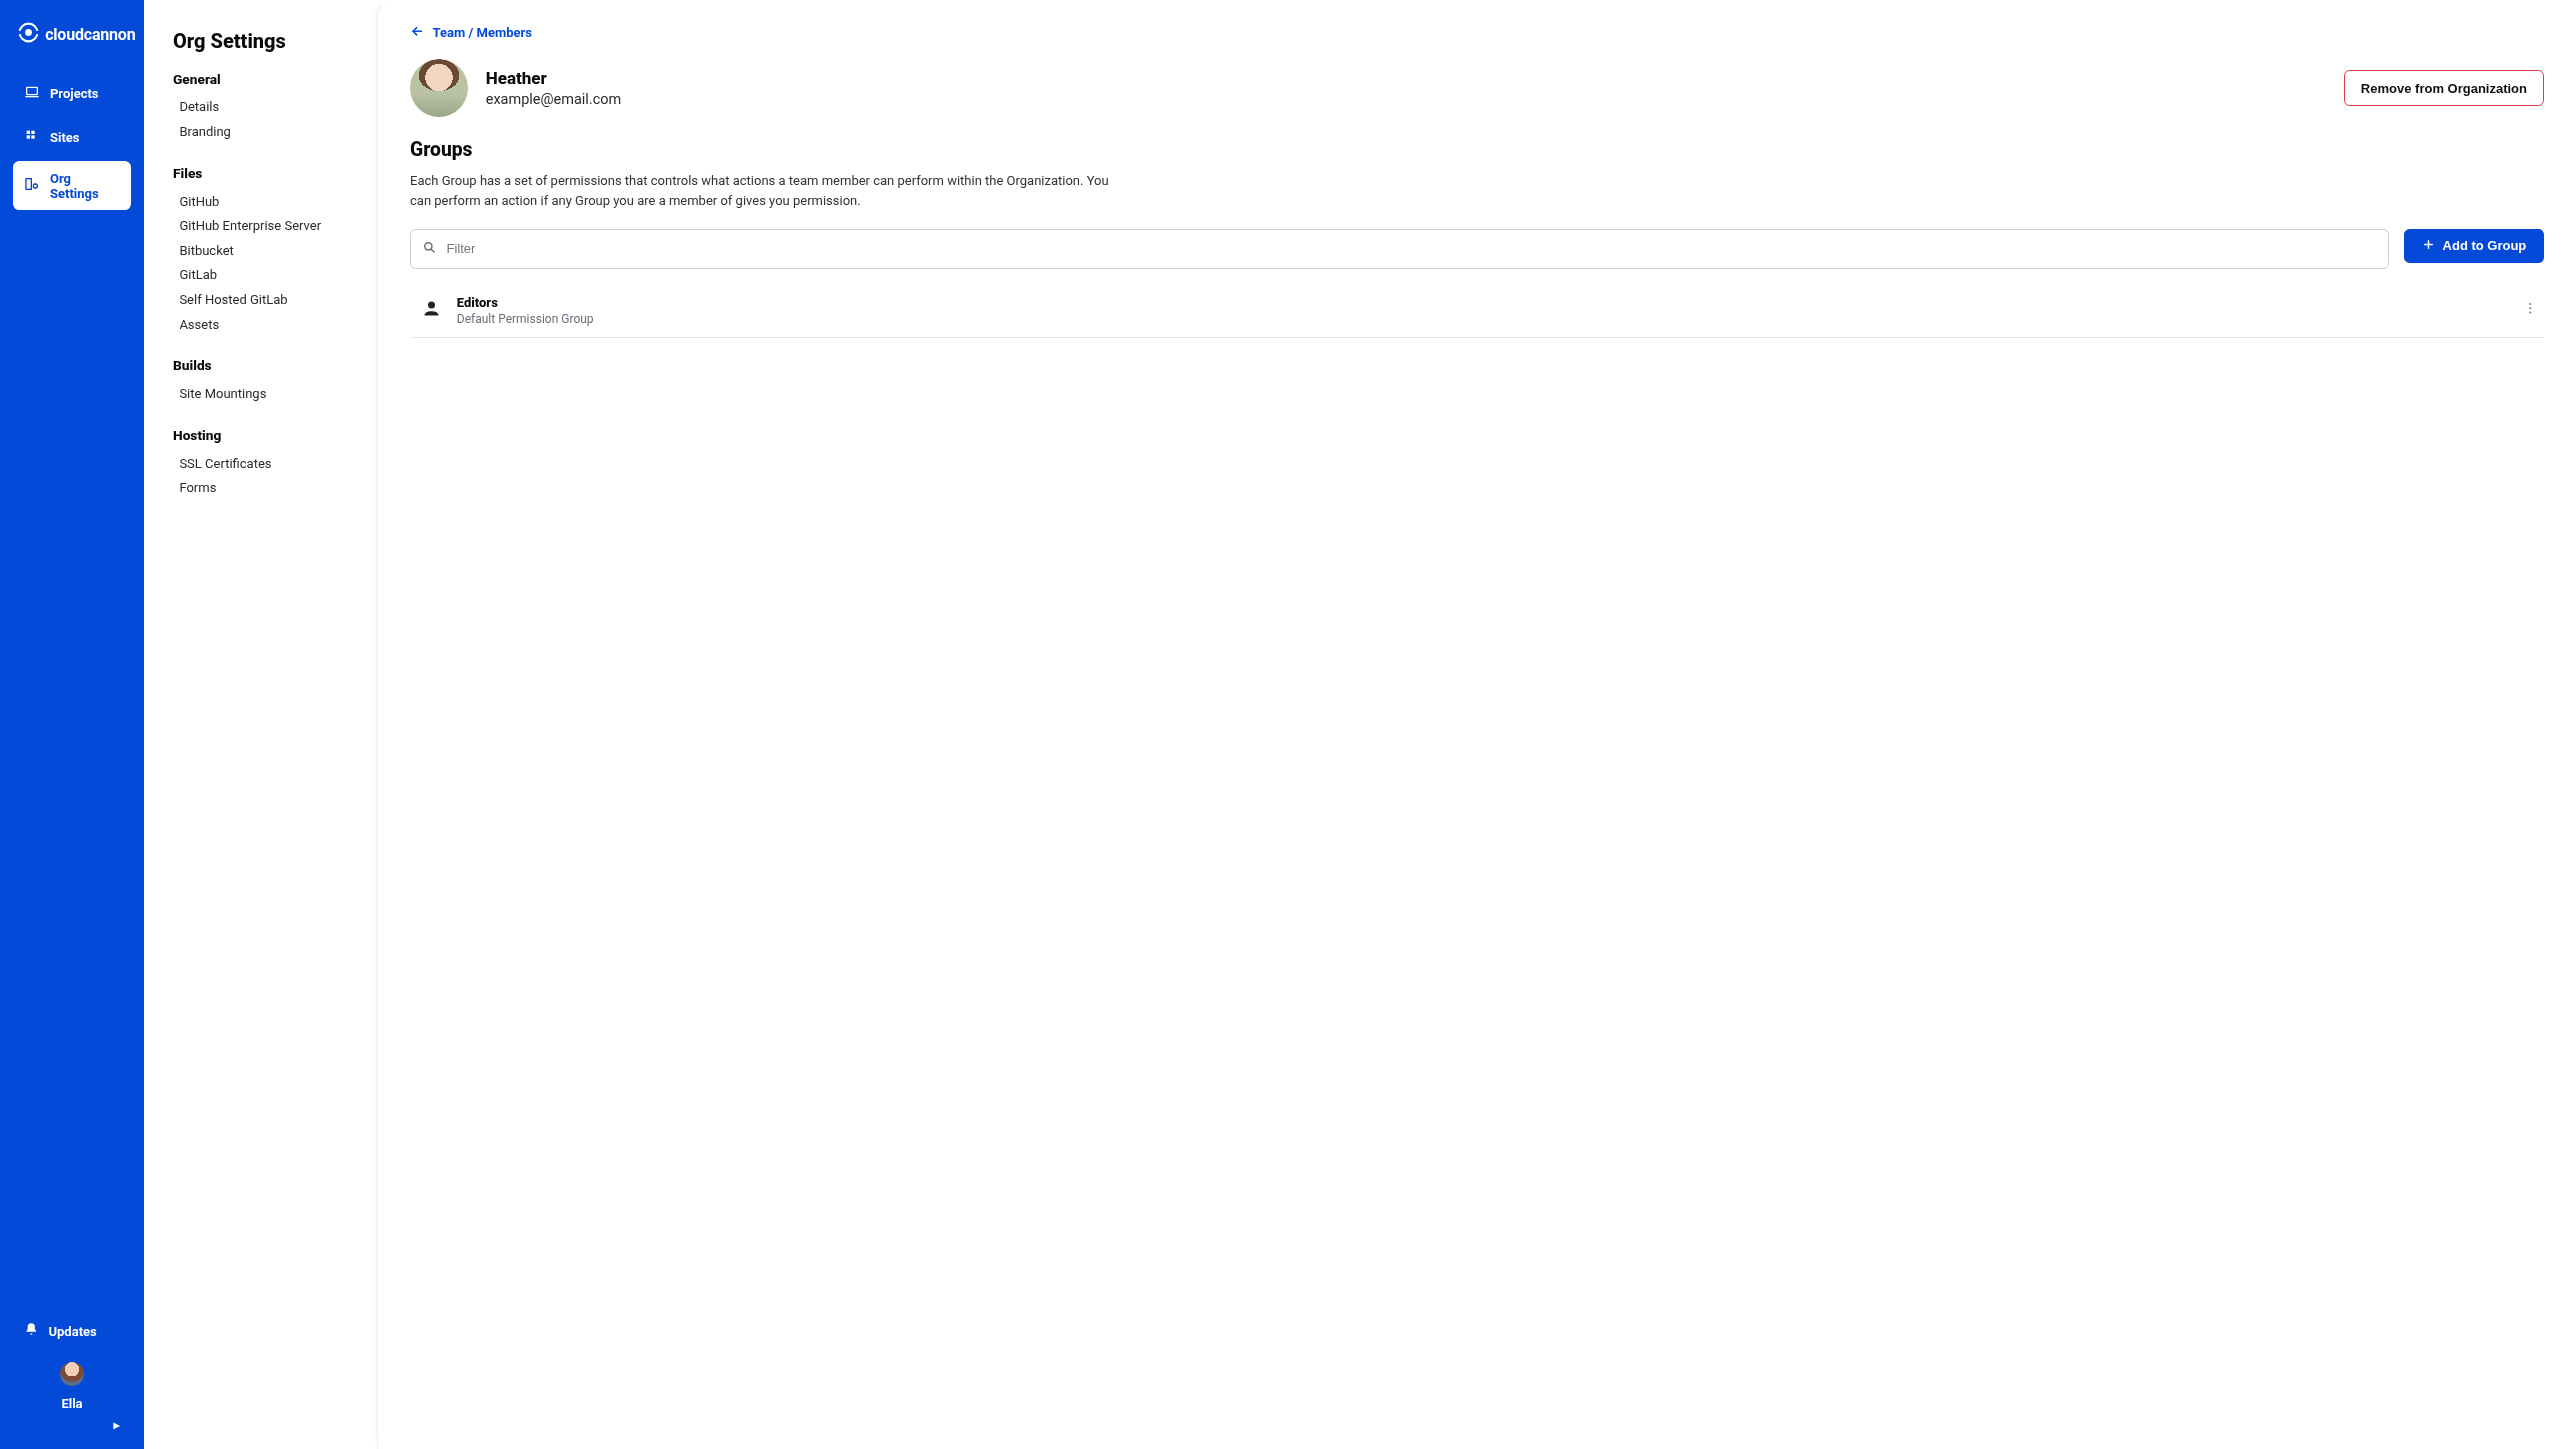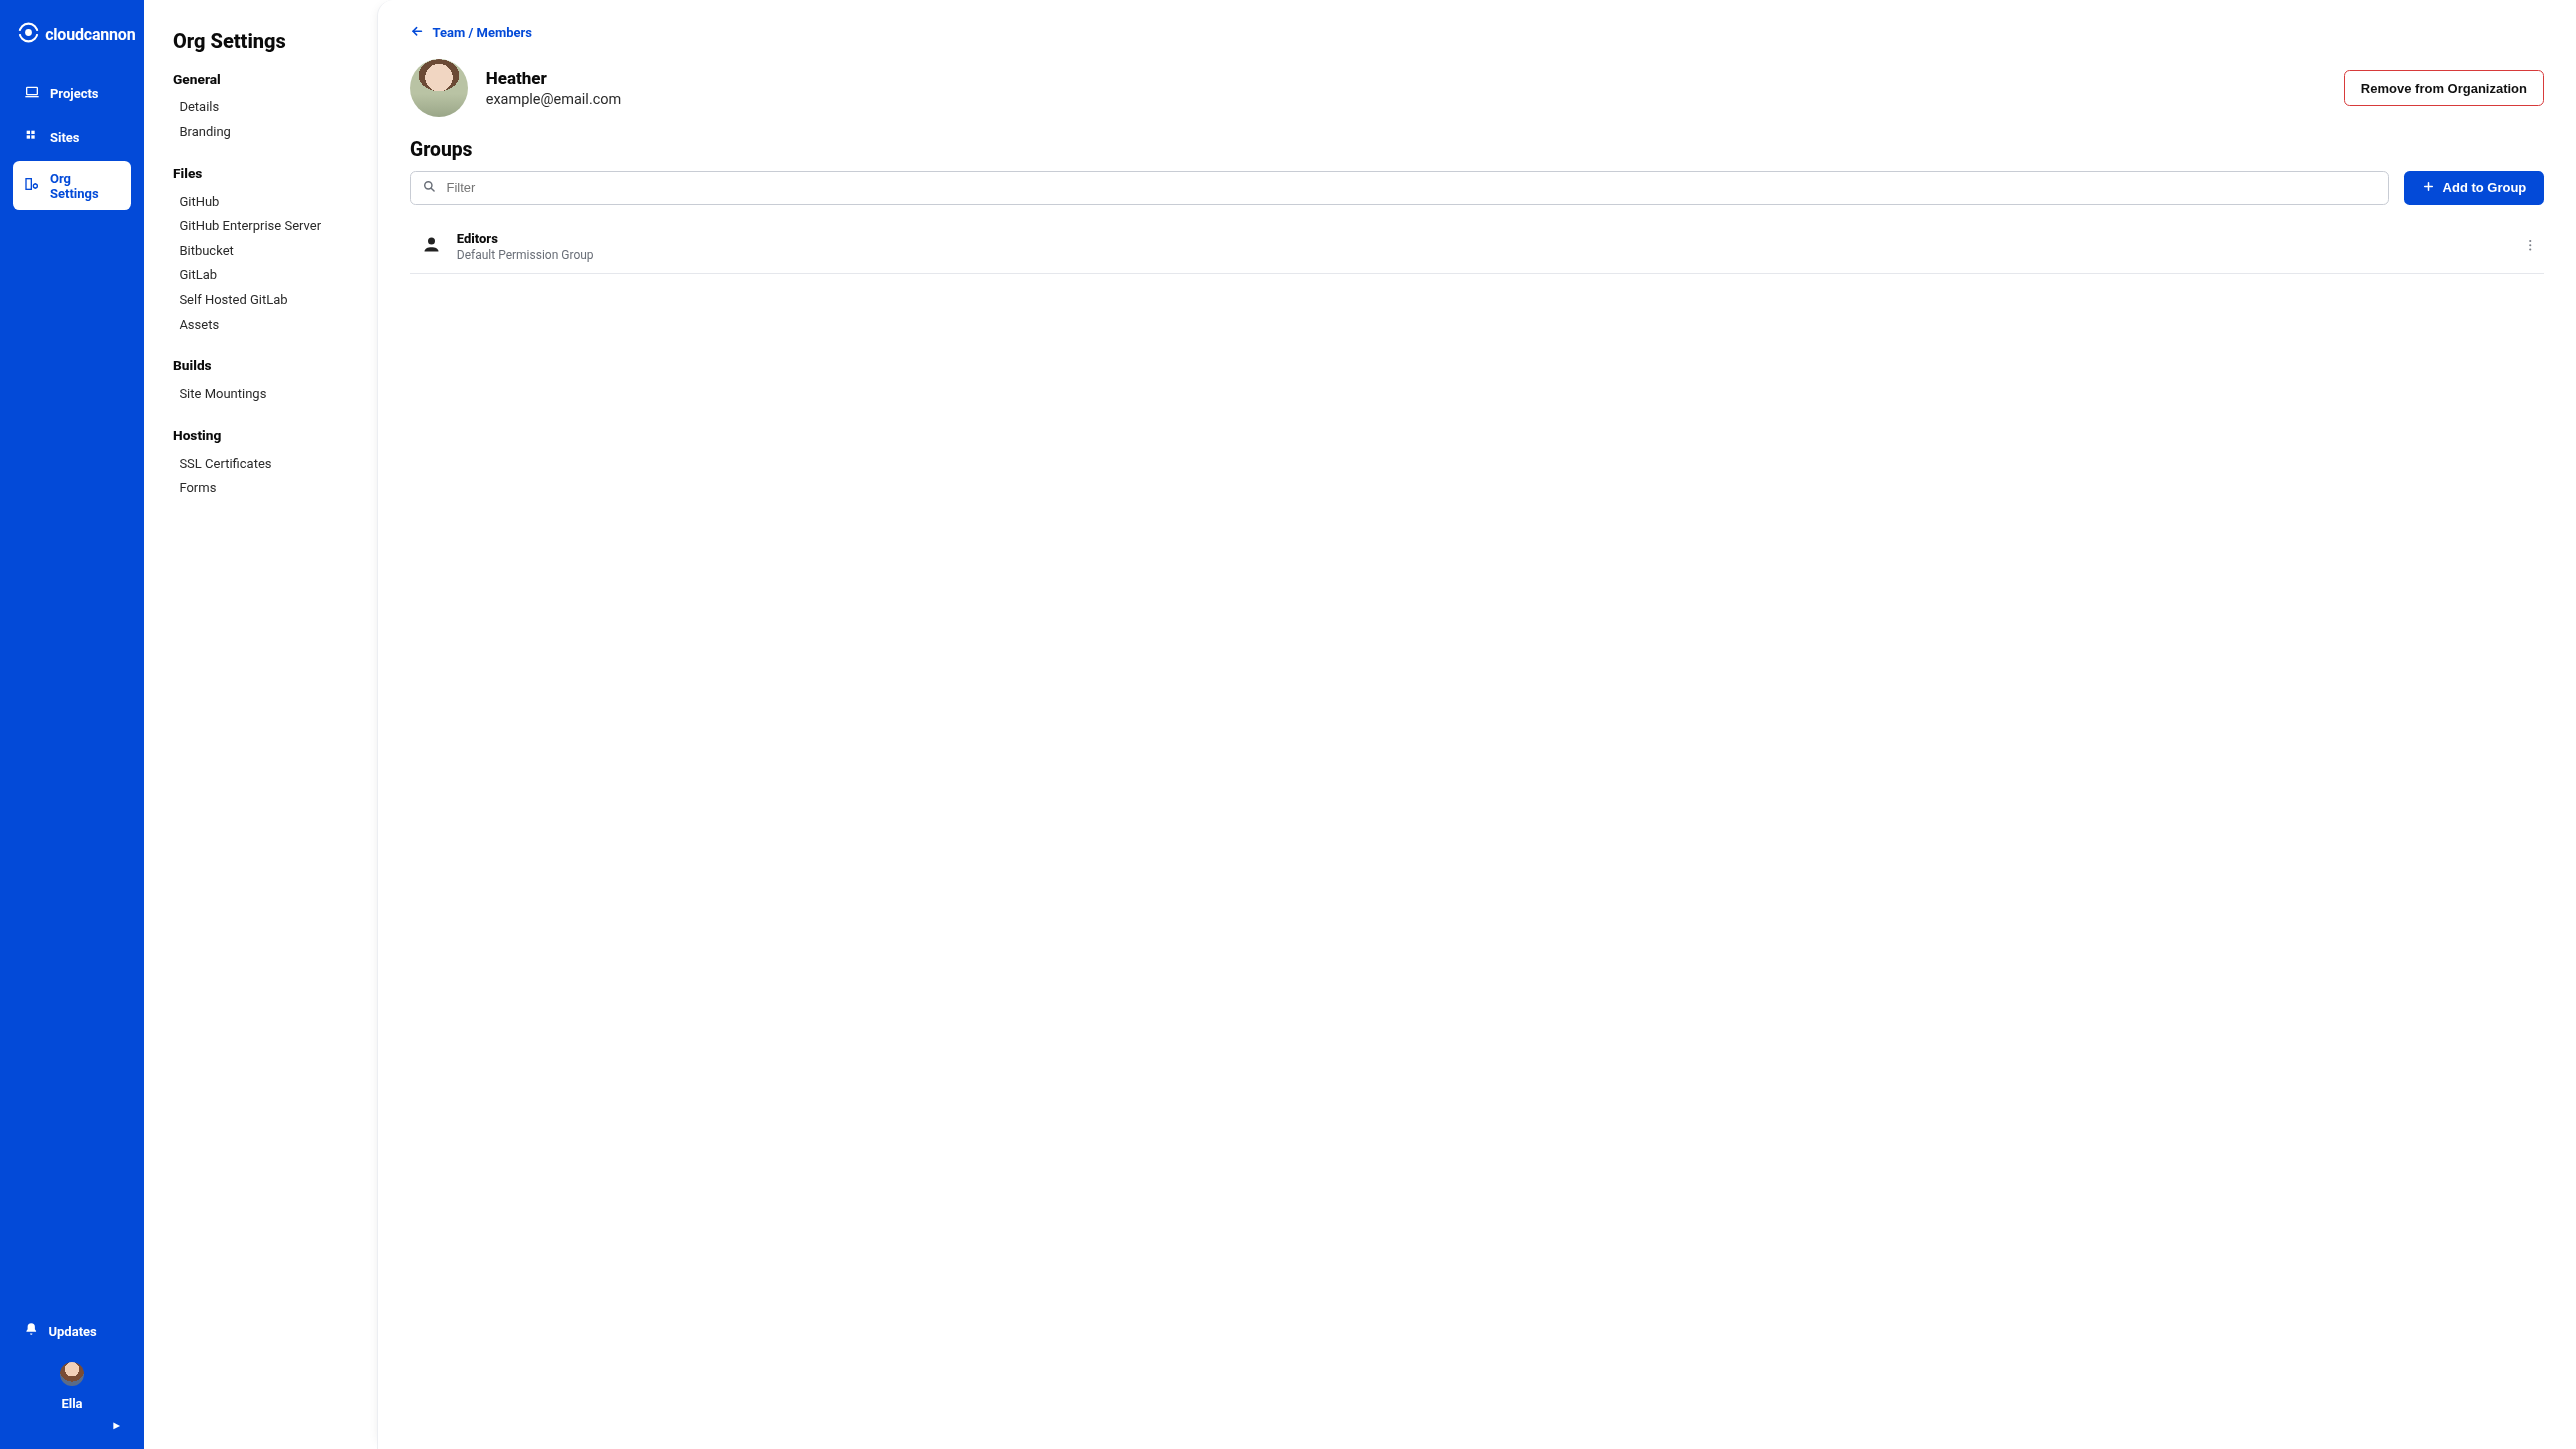--- a/index.html
+++ b/index.html
@@ -185,21 +185,21 @@
     align-items: stretch;
     margin-bottom: 17.7px;
   }
   .filter-wrap {
     flex: 1;
     display: flex;
     align-items: center;
     border: 1.2px solid #c8ccd4;
     border-radius: 5.6px;
     padding: 0 11.3px;
-    height: 34px;
+    height: 40px;
     gap: 9.7px;
   }
   .filter-wrap input {
     border: none;
     outline: none;
     font-size: 13px;
     flex: 1;
     background: transparent;
   }
   .btn-primary {
@@ -353,20 +353,21 @@
   <div class="member-header">
     <div class="big-avatar"></div>
     <div>
       <div class="member-name">Heather</div>
       <div class="member-email">example@email.com</div>
     </div>
     <button class="btn-danger">Remove from Organization</button>
   </div>
 
   <h2 class="section-title">Groups</h2>
+  <p class="section-desc">Each Group has a set of permissions that controls what actions a team member can perform within the Organization. You can perform an action if any Group you are a member of gives you permission.</p>
 
   <div class="filter-row">
     <div class="filter-wrap">
       <span>
         <svg width="14.5" height="14.5" viewBox="0 0 24 24" fill="none" stroke="#6a6f78" stroke-width="2.4" stroke-linecap="round">
           <circle cx="10.5" cy="10.5" r="6"></circle>
             <path d="M20 20l-4.8-4.8"></path>
         </svg>
       </span>
       <input type="text" placeholder="Filter" style="">

